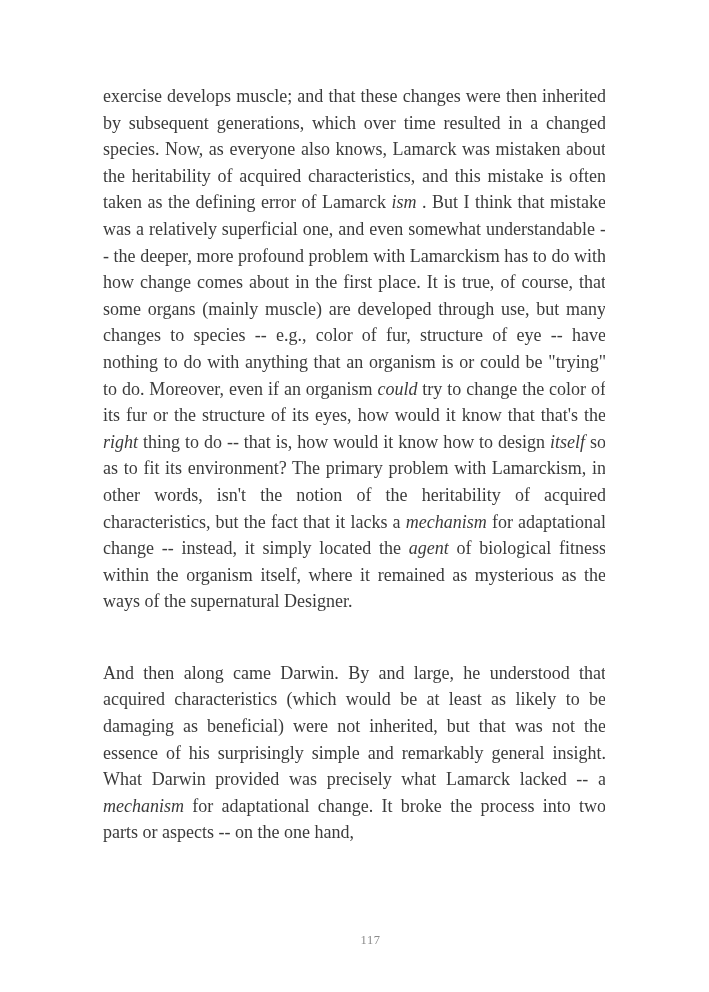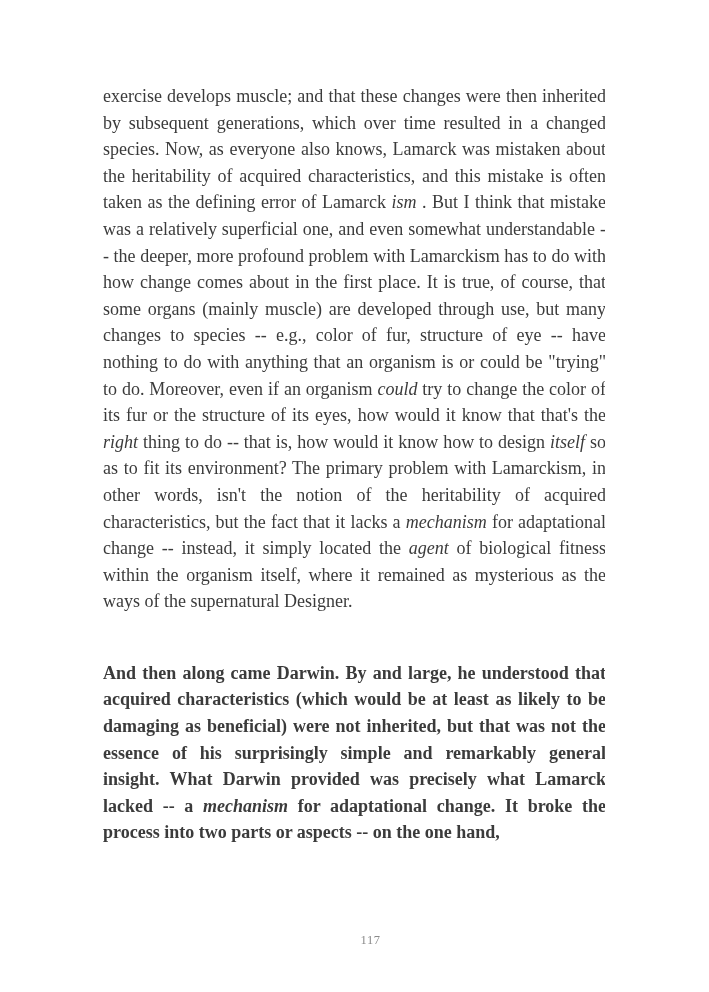--- a/index.html
+++ b/index.html
@@ -25,21 +25,20 @@
     color: #3b3b3b;
     text-align: justify;
     text-justify: inter-word;
   }
   .text-block p {
     margin: 0;
     padding: 0;
   }
   .text-block p + p {
     margin-top: 45px;
-    font-weight: bold;
   }
   .text-block i {
     font-style: italic;
   }
   .page-number {
     position: absolute;
     top: 933px;
     left: 16px;
     width: 709px;
     text-align: center;

